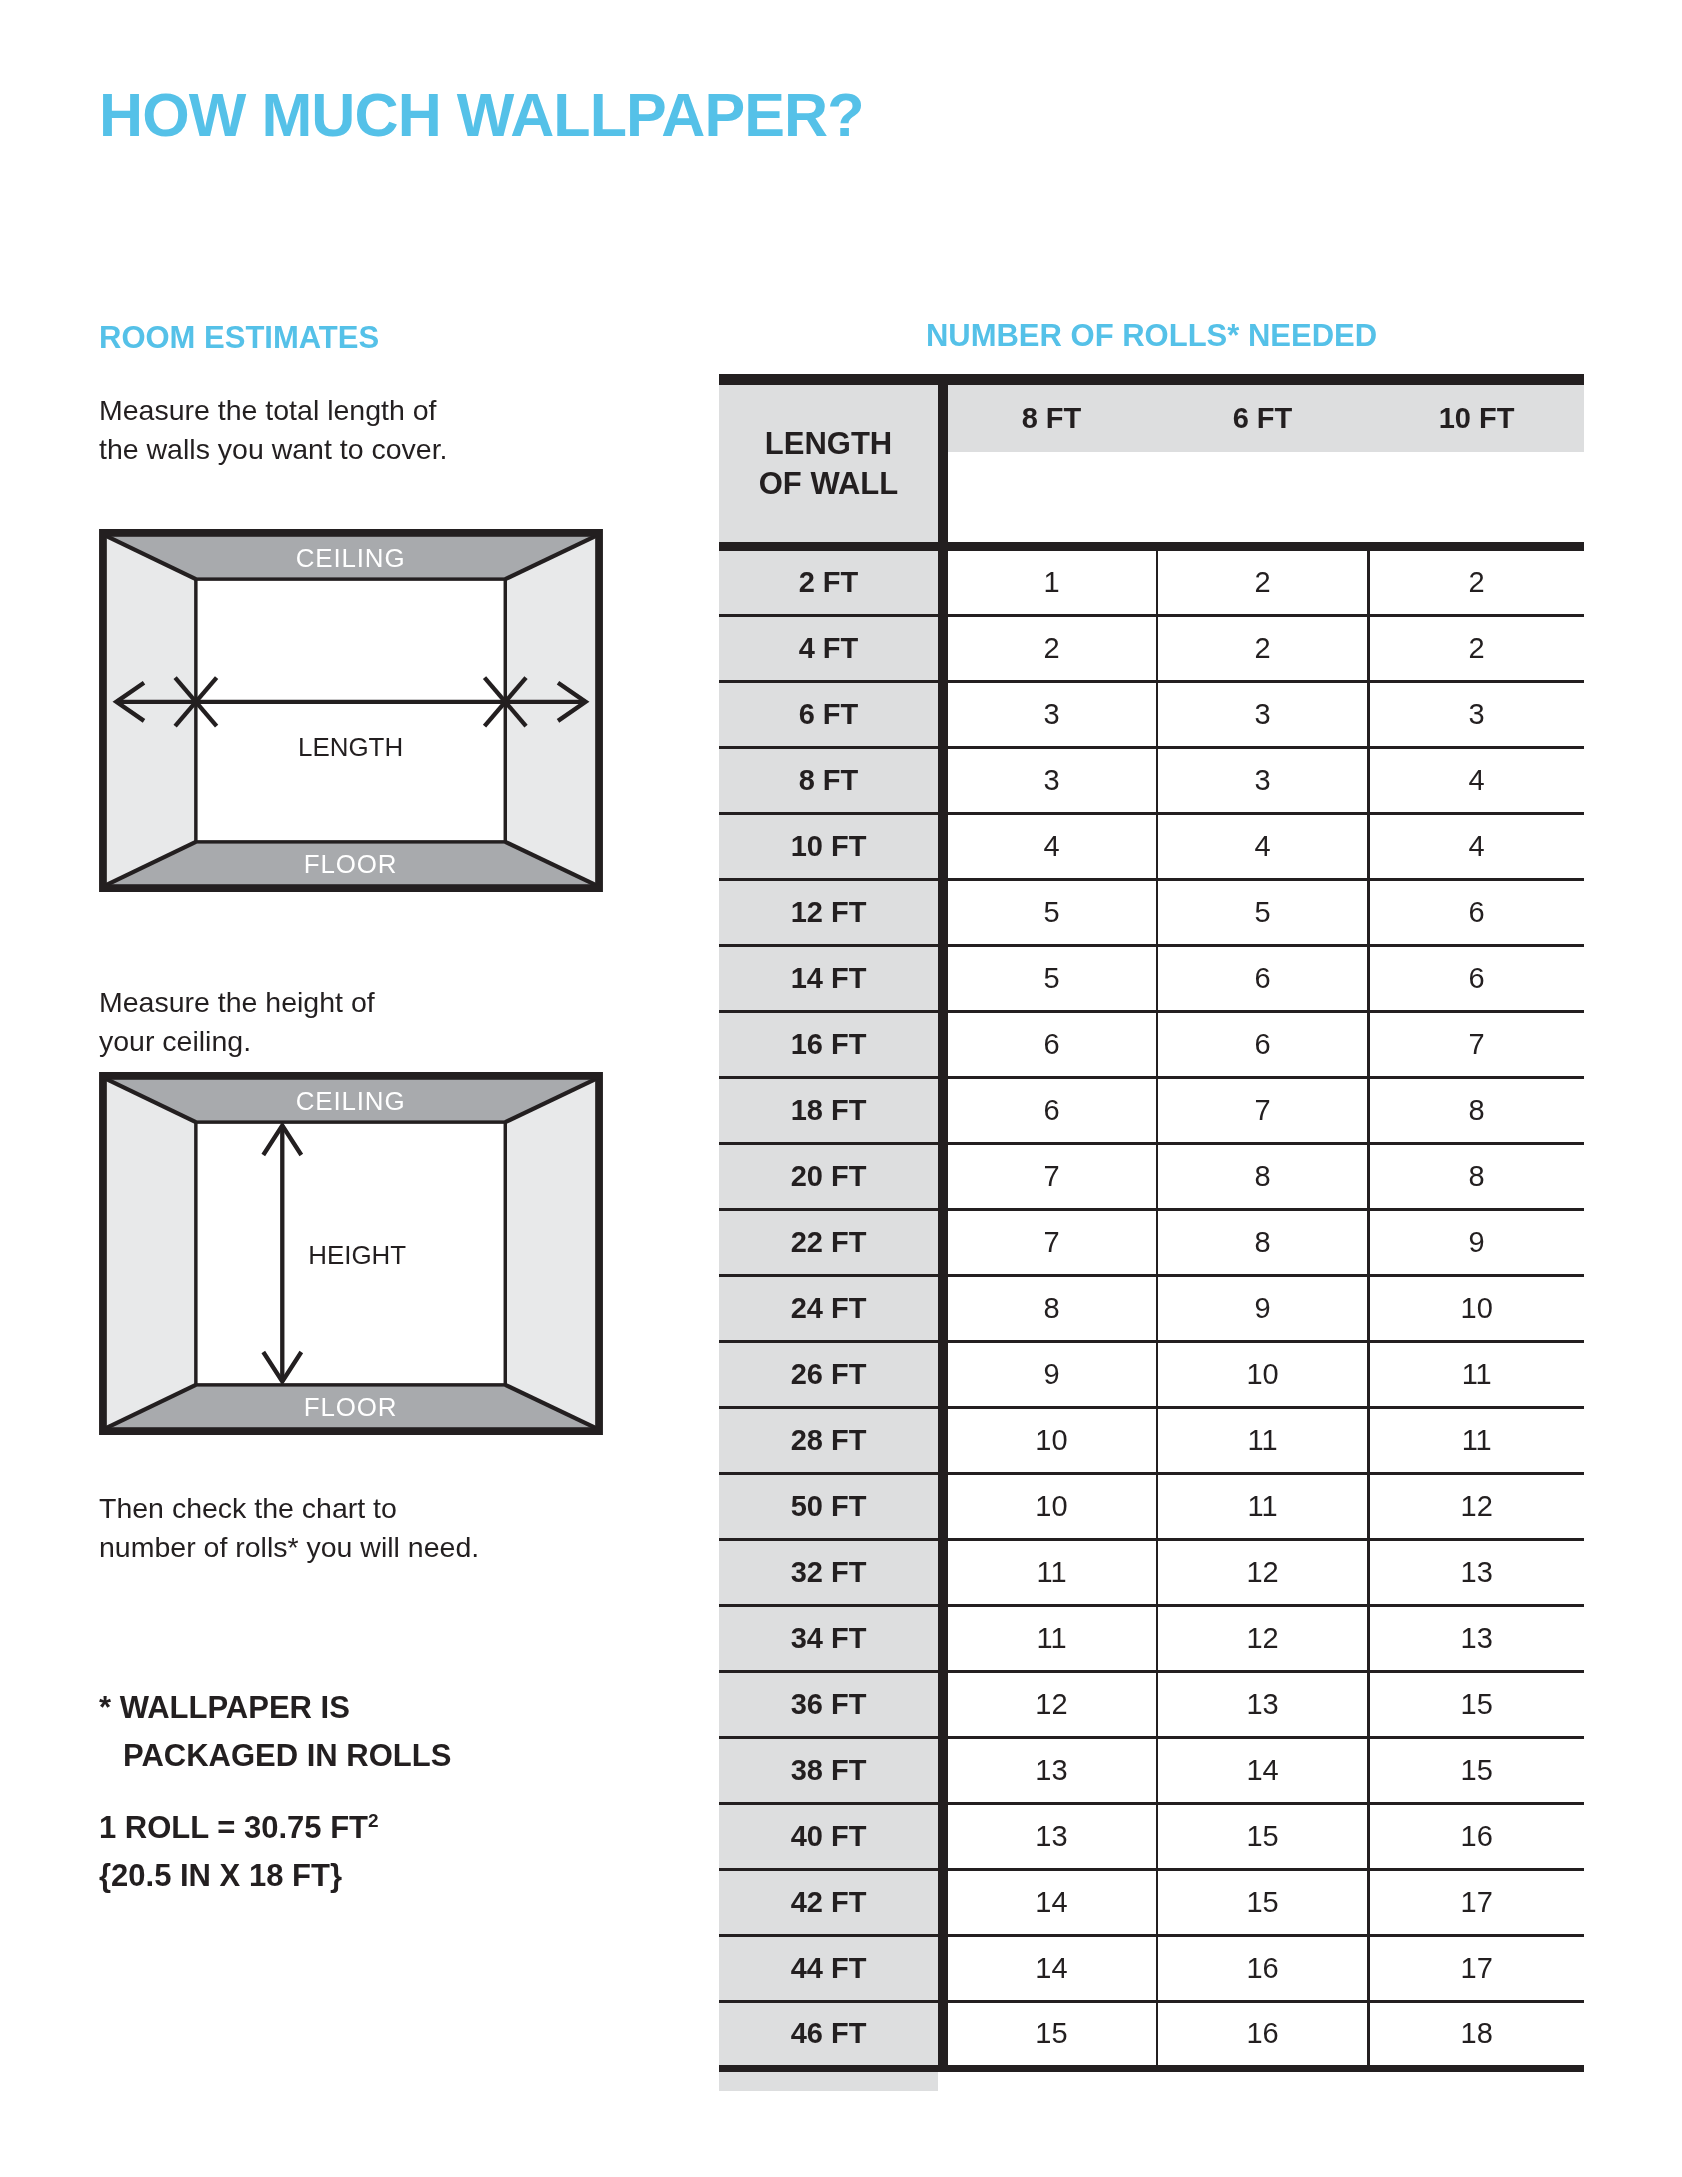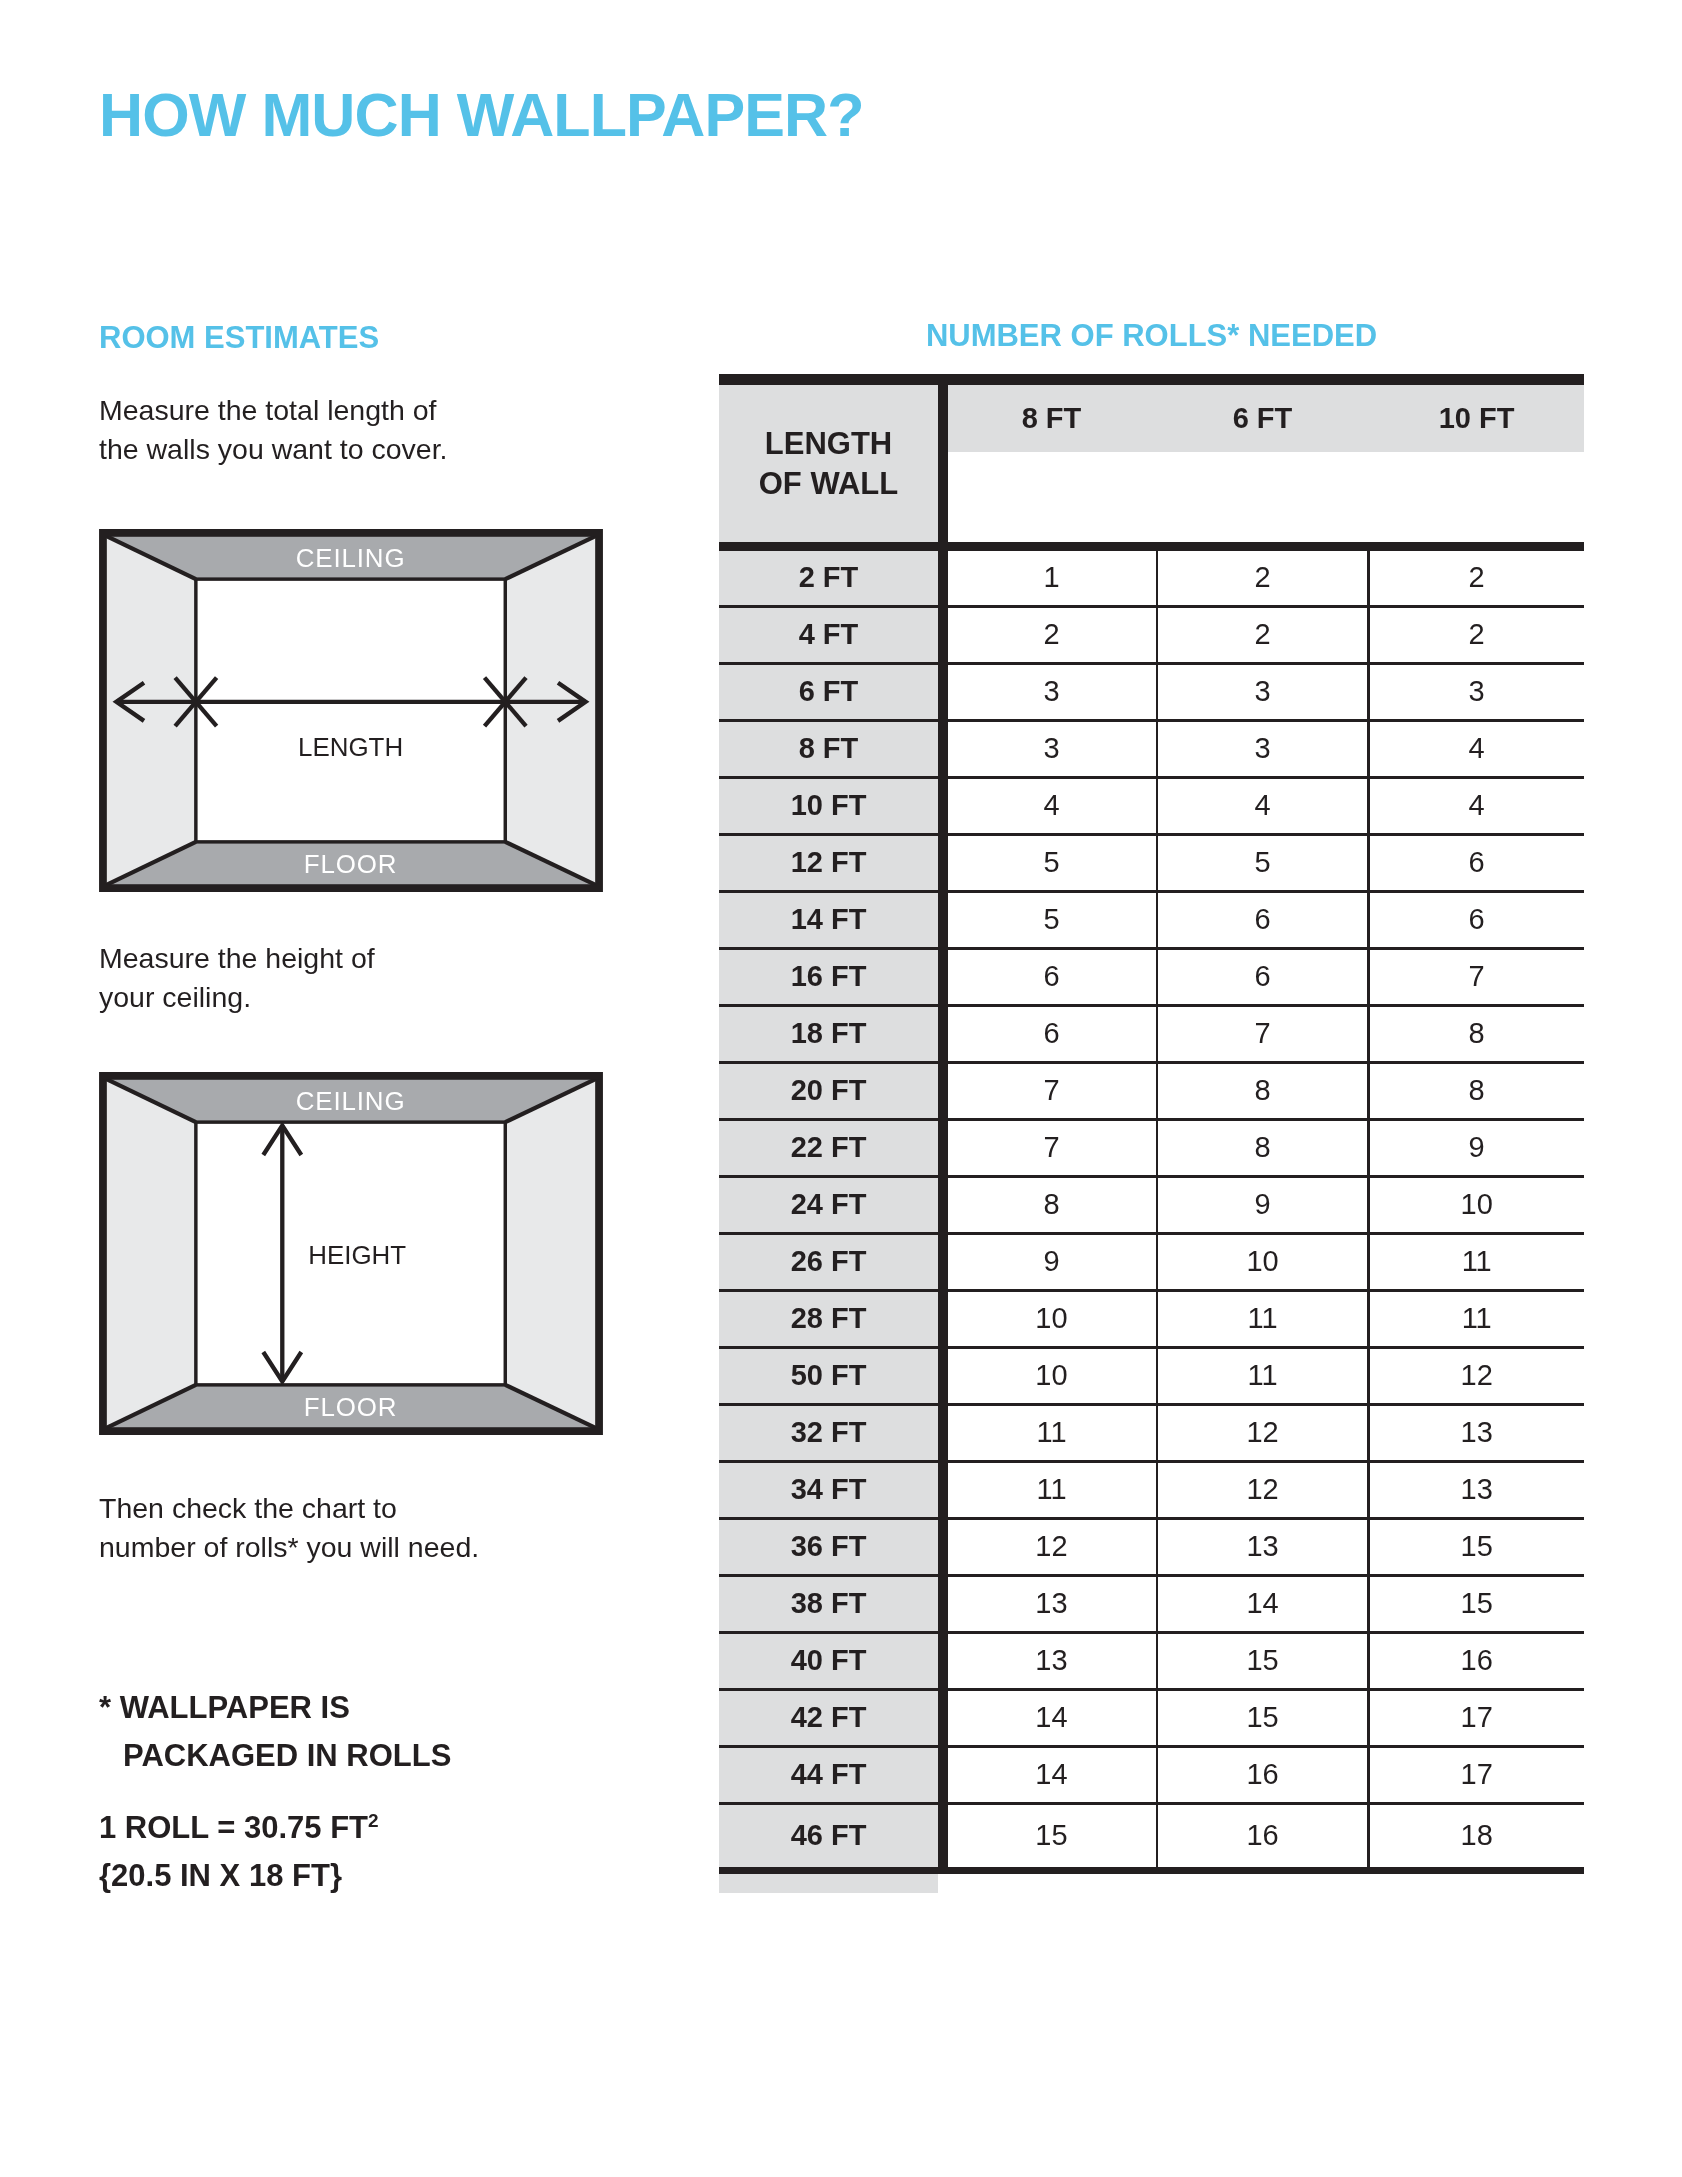--- a/index.html
+++ b/index.html
@@ -44,21 +44,21 @@
   }
   .t-vdivider{width:9.5px;background:#231F20;}
   .t-right{width:636px;display:flex;flex-direction:column;}
   .t-hoc{
     height:86px;background:#DDDEDF;display:flex;align-items:center;justify-content:center;
     font-weight:bold;font-size:31px;border-bottom:2.6px solid #231F20;box-sizing:content-box;
   }
   .t-subhead{height:67px;background:#DDDEDF;display:flex;}
   .t-subhead .t-cell{font-weight:bold;}
   .t-thickbar{height:8.6px;background:#231F20;}
-  .t-row{display:flex;height:57px;box-sizing:border-box;border-bottom:3.5px solid #231F20;}
+  .t-row{display:flex;height:66px;box-sizing:border-box;border-bottom:3.5px solid #231F20;}
   .t-row:last-child{border-bottom:none;height:62px;}
   .t-rowlabel{
     width:219px;background:#DDDEDF;display:flex;align-items:center;justify-content:center;
     font-weight:bold;font-size:29px;
   }
   .t-cell{display:flex;align-items:center;justify-content:center;font-size:29px;background:#ffffff;}
   .t-c1{width:208px;} .t-c2{width:209px;} .t-c3{width:214px;}
   .t-sep{width:2.6px;background:#231F20;}
   .t-sep.blank{background:transparent;}
   .t-subhead .t-cell{background:#DDDEDF;}
@@ -97,21 +97,21 @@
     <line x1="88" y1="228" x2="136" y2="172"></line>
       <line x1="88" y1="172" x2="136" y2="228"></line>
     <line x1="446" y1="228" x2="494" y2="172"></line>
       <line x1="446" y1="172" x2="494" y2="228"></line>
   </g>
   <text x="291" y="44" text-anchor="middle" font-size="30" letter-spacing="1" fill="#ffffff">CEILING</text>
   <text x="291" y="398" text-anchor="middle" font-size="30" letter-spacing="1" fill="#ffffff">FLOOR</text>
   <text x="291" y="263" text-anchor="middle" font-size="30" fill="#231F20">LENGTH</text>
 </svg>
 
-<div class="abs body-text" style="left:99px;top:939px">
+<div class="abs body-text" style="left:99px;top:983px">
   <div>Measure the height of</div>
   <div>your ceiling.</div>
 </div>
 
 <svg class="abs diagram" style="left:99px;top:1072px" viewBox="0 0 583 420">
   <rect x="6" y="6" width="571" height="408" fill="#ffffff"></rect>
   <polygon points="8,8 575,8 470,58 112,58" fill="#A8AAAD"></polygon>
   <polygon points="8,412 575,412 470,362 112,362" fill="#A8AAAD"></polygon>
   <polygon points="8,8 112,58 112,362 8,412" fill="#E8E9EA"></polygon>
   <polygon points="575,8 470,58 470,362 575,412" fill="#E8E9EA"></polygon>

